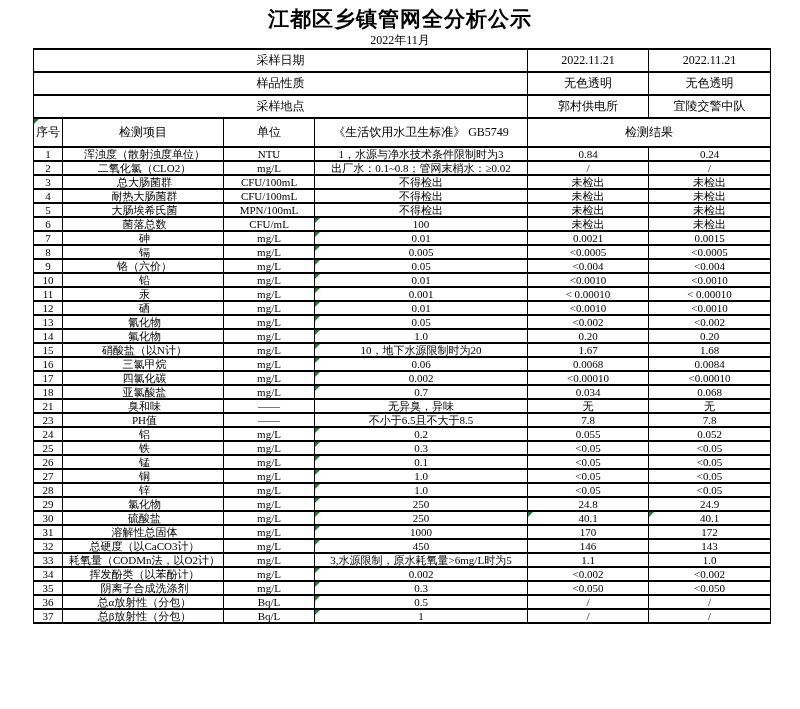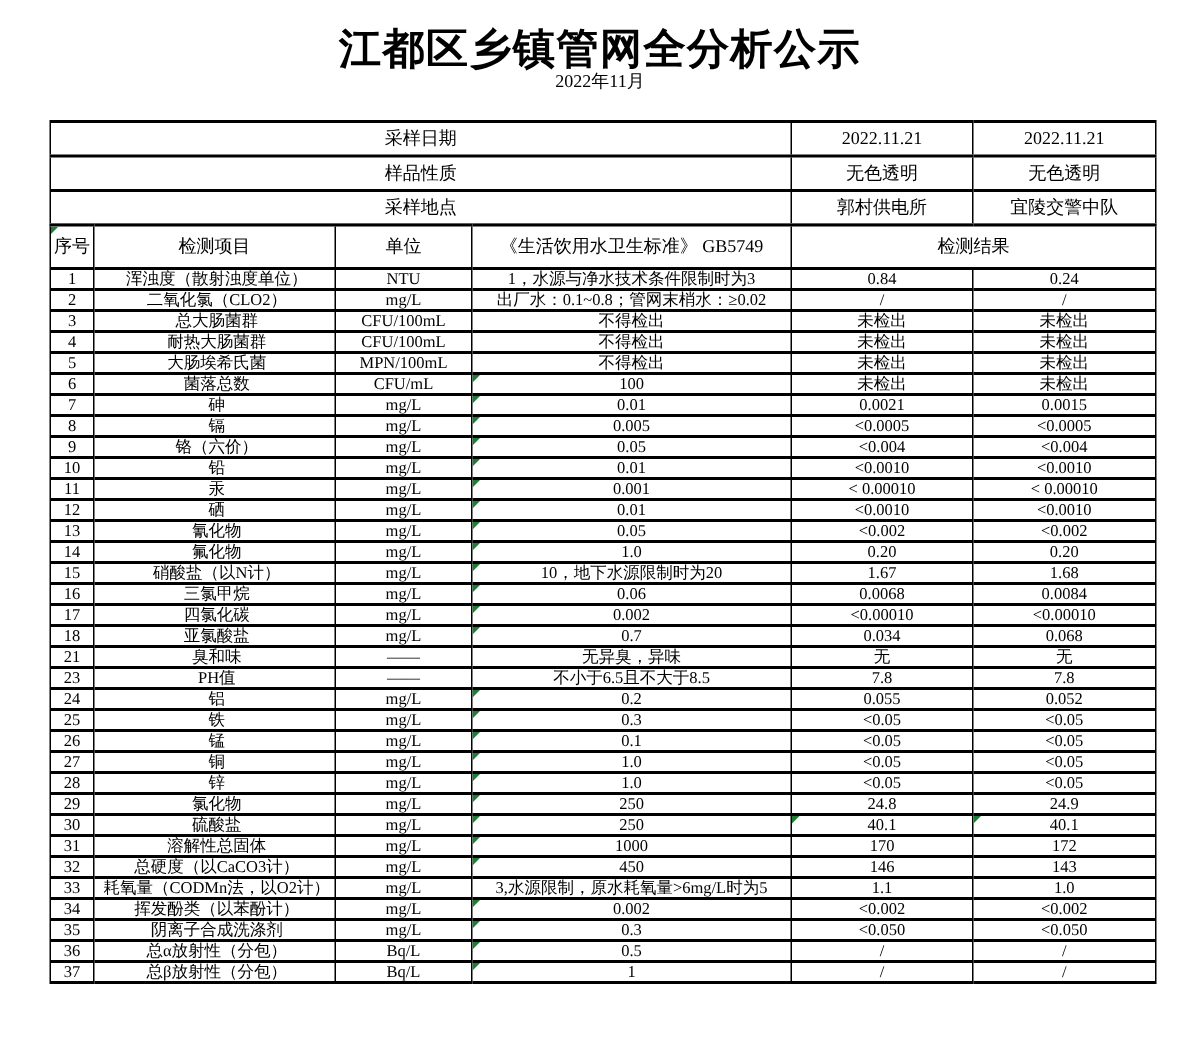--- a/index.html
+++ b/index.html
@@ -2,32 +2,32 @@
 <html style="--flag: #1e7e34;"><head>
 <meta charset="utf-8">
 <style>
   html,body{margin:0;padding:0;}
   body{
     width:800px;height:709px;background:#ffffff;color:#000;
     font-family:"Liberation Serif","DejaVu Serif",serif;
     overflow:hidden;position:relative;
   }
   .title{
-    padding-top:20px;text-align:center;font-size:28px;font-weight:bold;
+    padding-top:6px;text-align:center;font-size:21px;font-weight:bold;
     line-height:26px;font-family:"Liberation Sans","DejaVu Sans",sans-serif;
     letter-spacing:1px;
   }
   .subtitle{
     text-align:center;font-size:12px;line-height:16px;
   }
   table{
     border-collapse:collapse;table-layout:fixed;margin-left:33px;
     width:737px;background:#fff;
   }
-  .info-table{margin-top:18px;padding-left:48px;}
+  .info-table{margin-top:0;padding-left:48px;}
   .main-table{margin-top:-2px;}
   td,th{
     border:1px solid #000;border-top-width:2px;border-bottom-width:2px;
     padding:0;margin:0;text-align:center;vertical-align:middle;
     white-space:nowrap;overflow:hidden;font-weight:normal;
     position:relative;
   }
   .info-table td{height:21px;font-size:12px;}
   .main-table th{height:27px;font-size:12px;}
   .main-table td{height:12px;font-size:11px;line-height:12px;}

